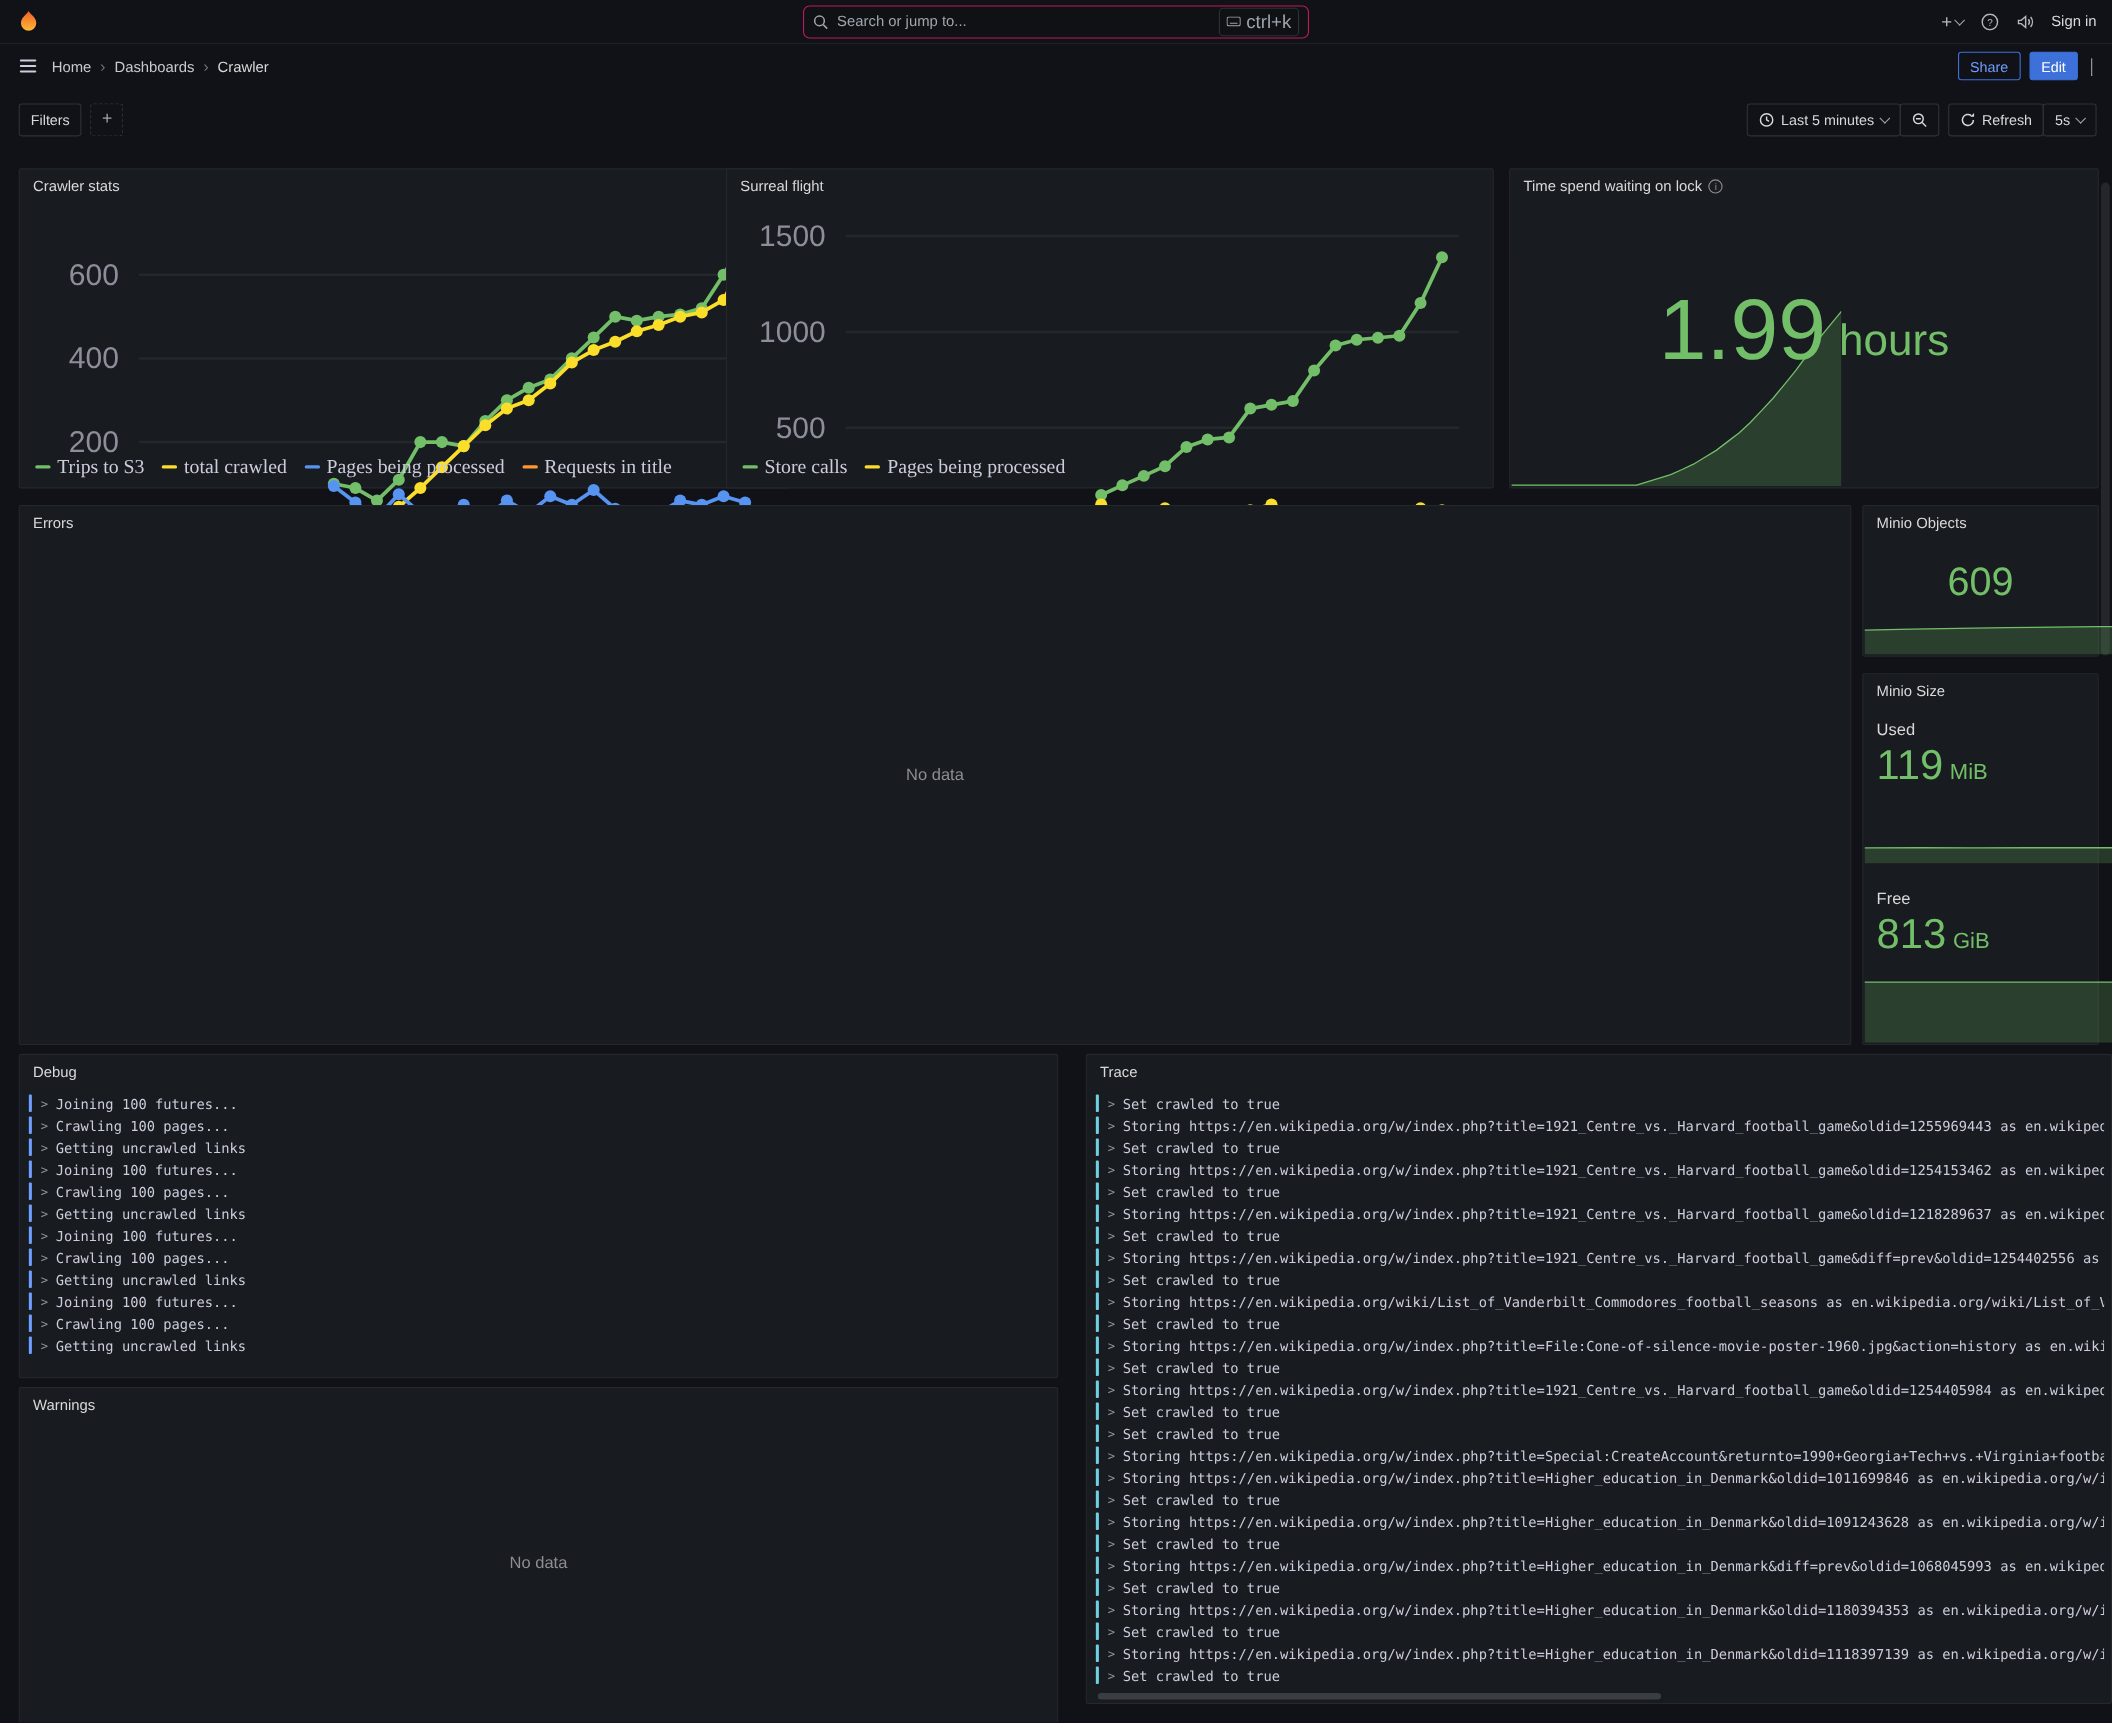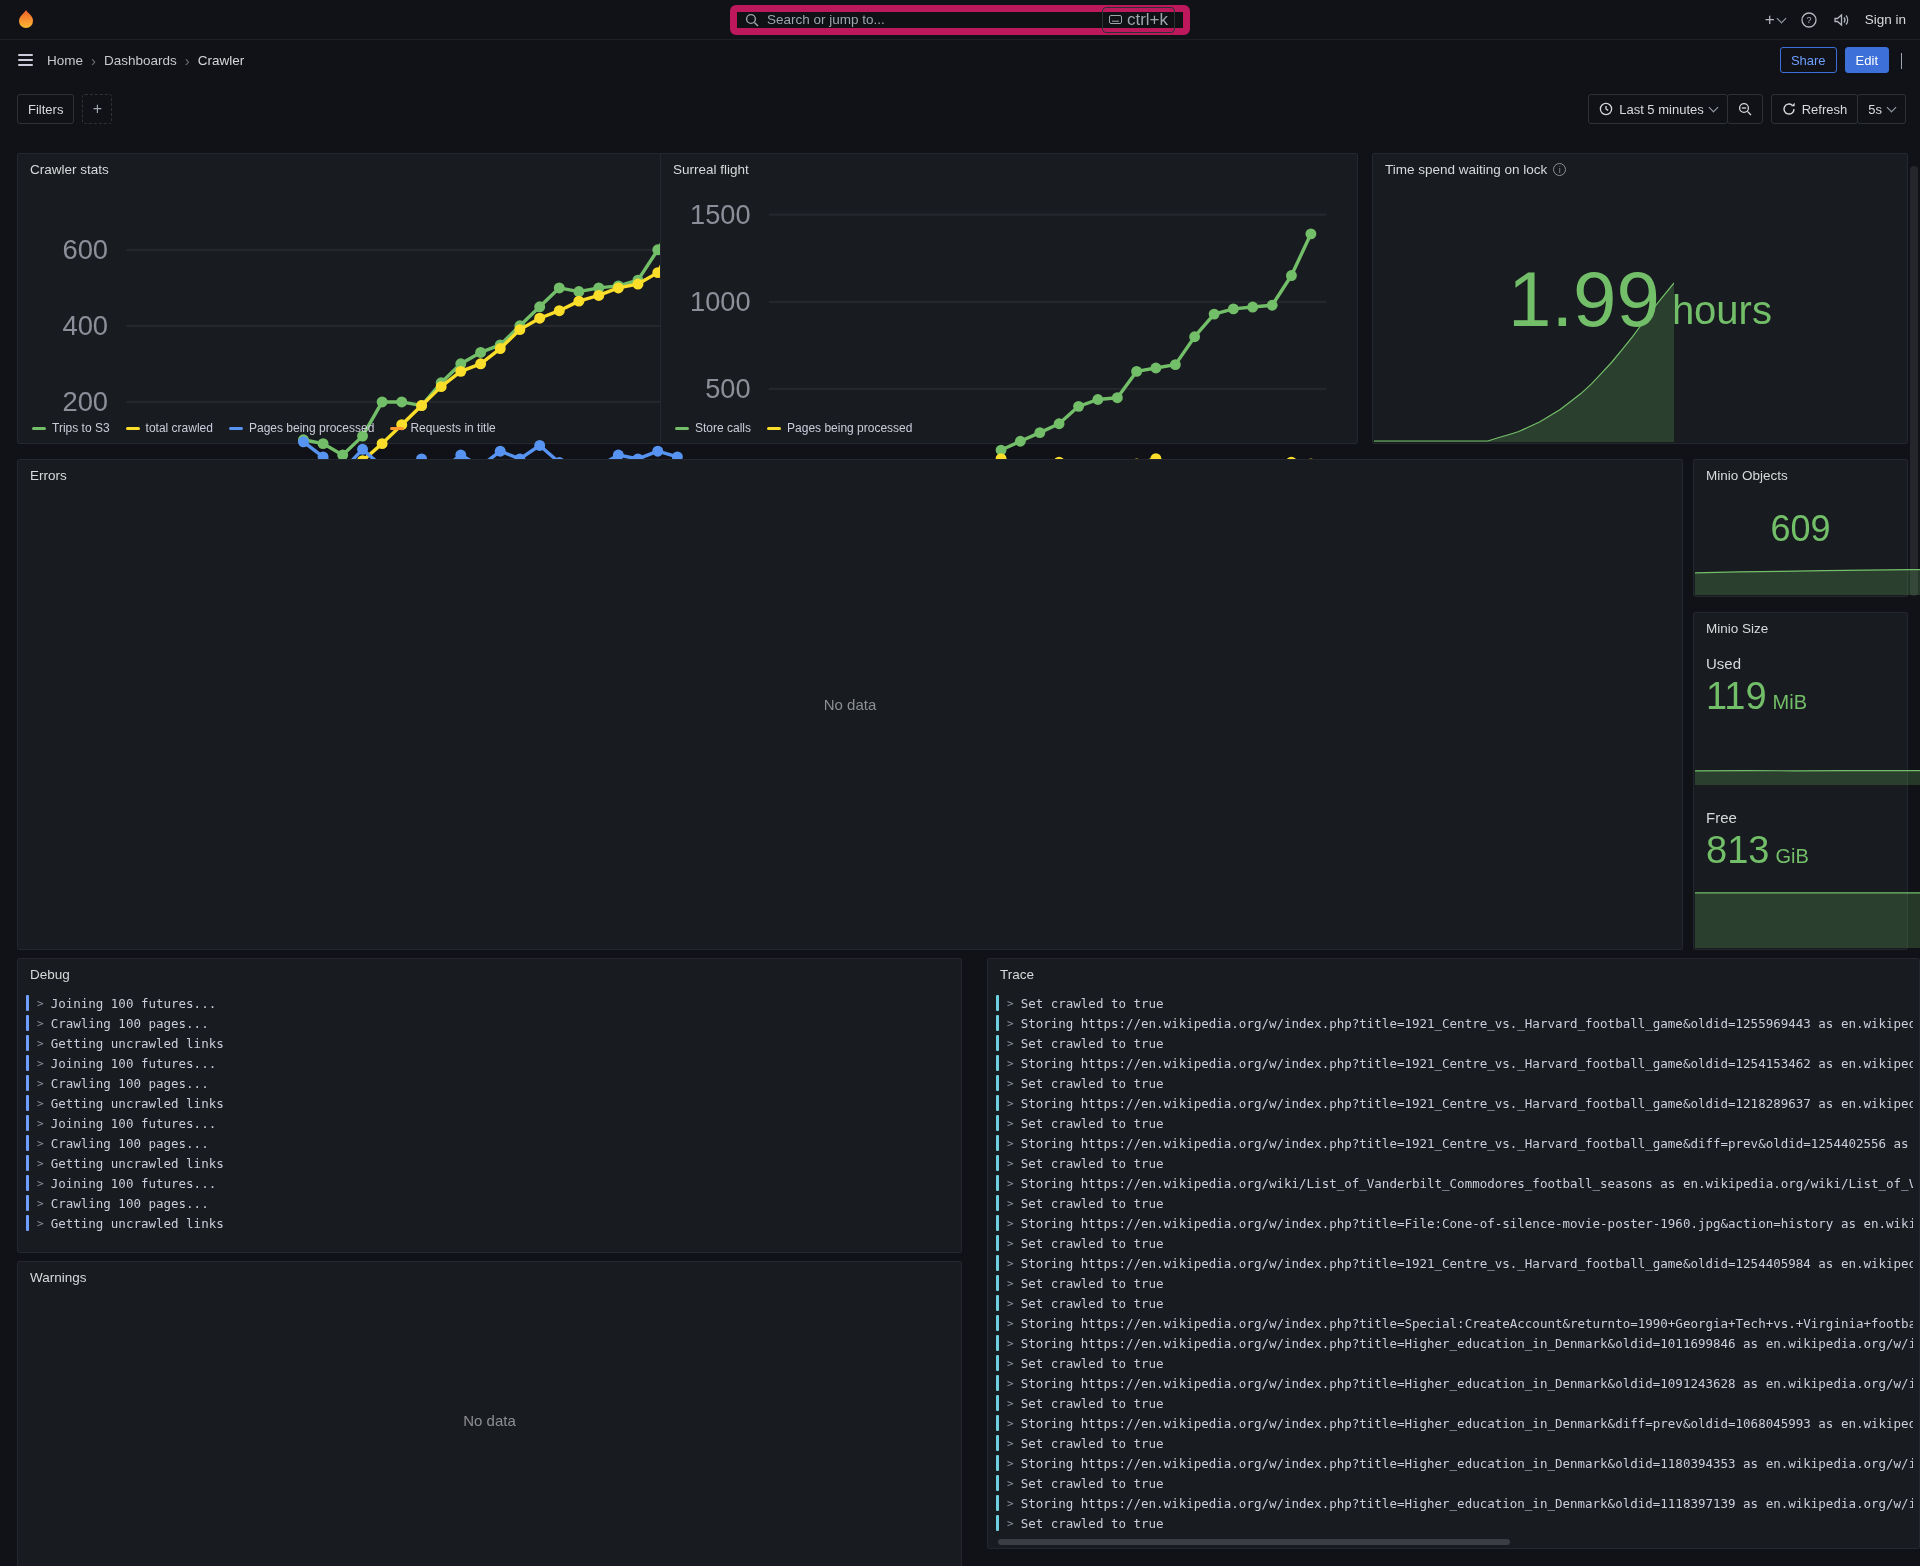--- a/index.html
+++ b/index.html
@@ -16,21 +16,21 @@
   .topnav {
     height:40px; display:flex; align-items:center;
     padding:0 14px; position:relative;
     border-bottom:1px solid rgba(204,204,220,0.08);
     background:#111217;
   }
   .logo { width:24px; height:24px; display:flex; align-items:center; justify-content:center; cursor:pointer; }
   .searchbox {
     position:absolute; left:50%; transform:translateX(-50%);
     width:460px; height:30px; background:#0f1115;
-    border:7px solid #be185d; border-radius:6px;
+    border:1px solid #be185d; border-radius:6px;
     display:flex; align-items:center; gap:8px; padding:0 8px;
     color:#9da5ad; cursor:pointer;
   }
   .searchbox .stext { flex:1; font-size:13.5px; }
   .kbd {
     display:flex; align-items:center; gap:5px;
     border:1px solid #2c3235; border-radius:4px;
     padding:2px 6px; font-size:17px; color:#9da5ad;
   }
   .nav-right { margin-left:auto; display:flex; align-items:center; gap:16px; color:#b4b7bd; }
@@ -75,21 +75,21 @@
     font-size:13.5px; font-weight:500; color:#d8d9da;
     padding:8px 12px; display:flex; align-items:center; gap:6px; cursor:pointer;
   }
   .info-i {
     width:13px; height:13px; border:1px solid #8e8e93; border-radius:50%;
     color:#8e8e93; font-size:9px; display:inline-flex; align-items:center; justify-content:center;
     font-style:normal;
   }
   .chart { position:absolute; left:8px; right:8px; top:32px; bottom:36px; }
   .legend { position:absolute; left:14px; bottom:8px; display:flex; gap:16px; align-items:center; }
-  .litem { display:flex; align-items:center; gap:6px; font-size:12px; color:#ccccdc; cursor:pointer; }
+  .litem { display:flex; align-items:center; gap:6px; font-size:18px; color:#ccccdc; cursor:pointer;font-family:Liberation Serif, serif; }
   .litem i { width:14px; height:3px; border-radius:2px; display:inline-block; }
 
   .nodata {
     position:absolute; inset:0; display:flex; align-items:center; justify-content:center;
     color:#8e8e93; font-size:15px;
   }
 
   .bigstat {
     position:absolute; inset:30px 0 30px 0; display:flex; align-items:center; justify-content:center;
     gap:12px; color:#73bf69; font-weight:500; z-index:2;

